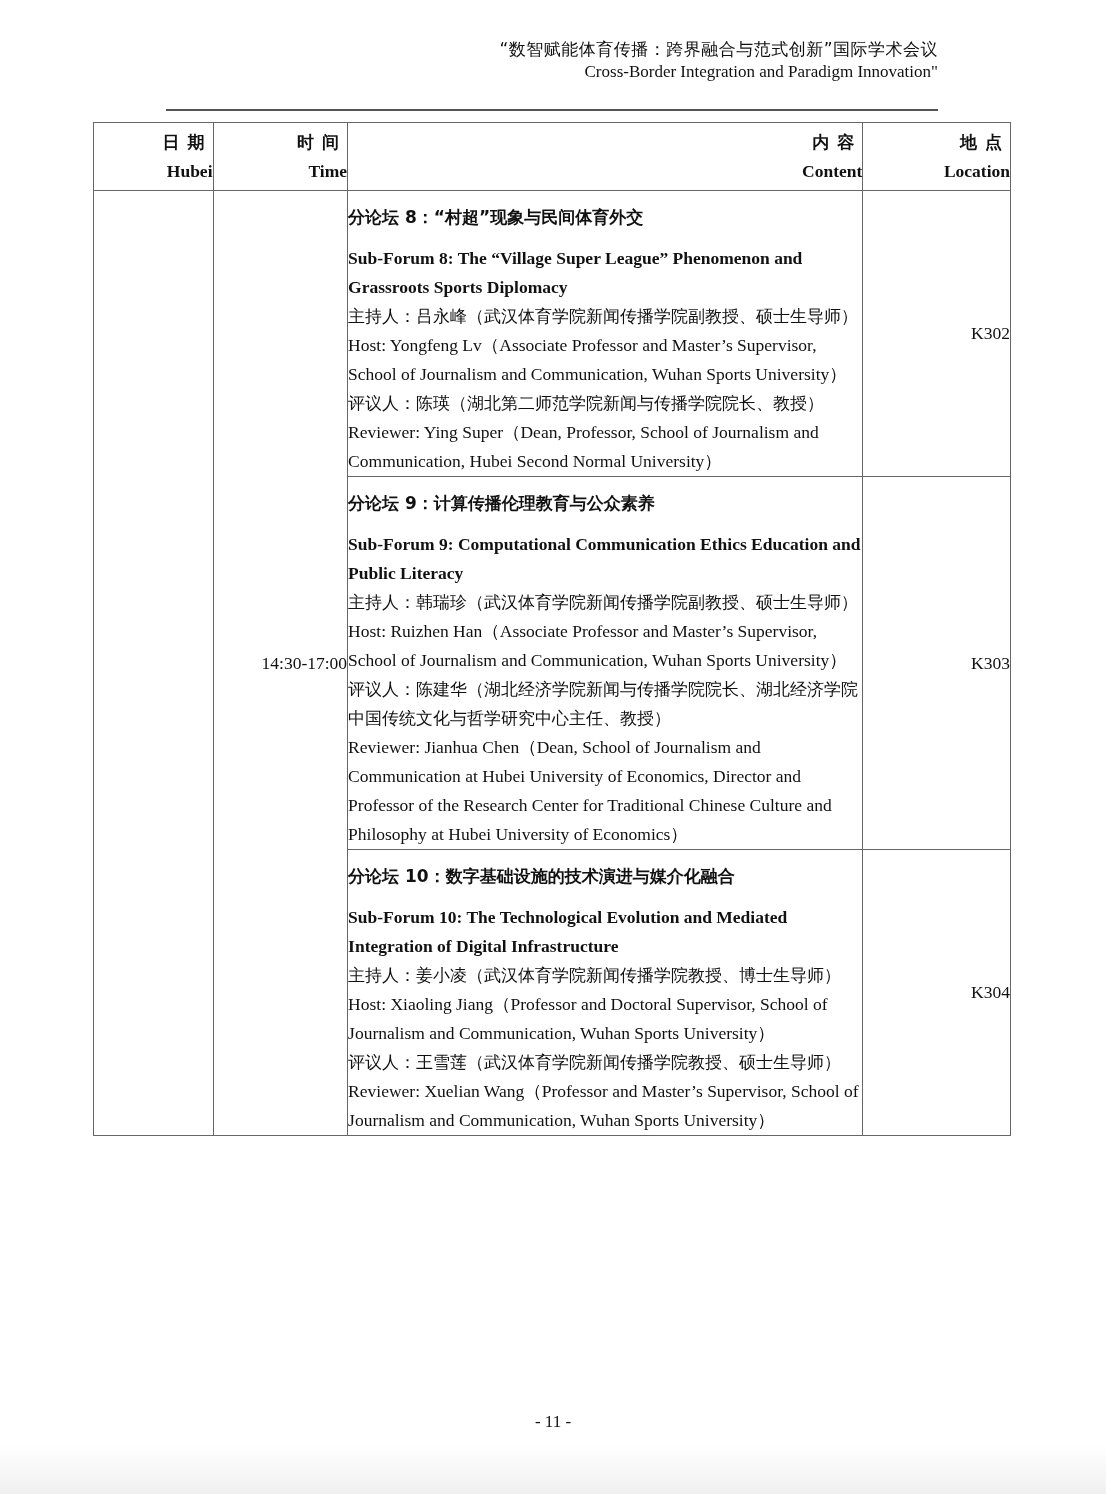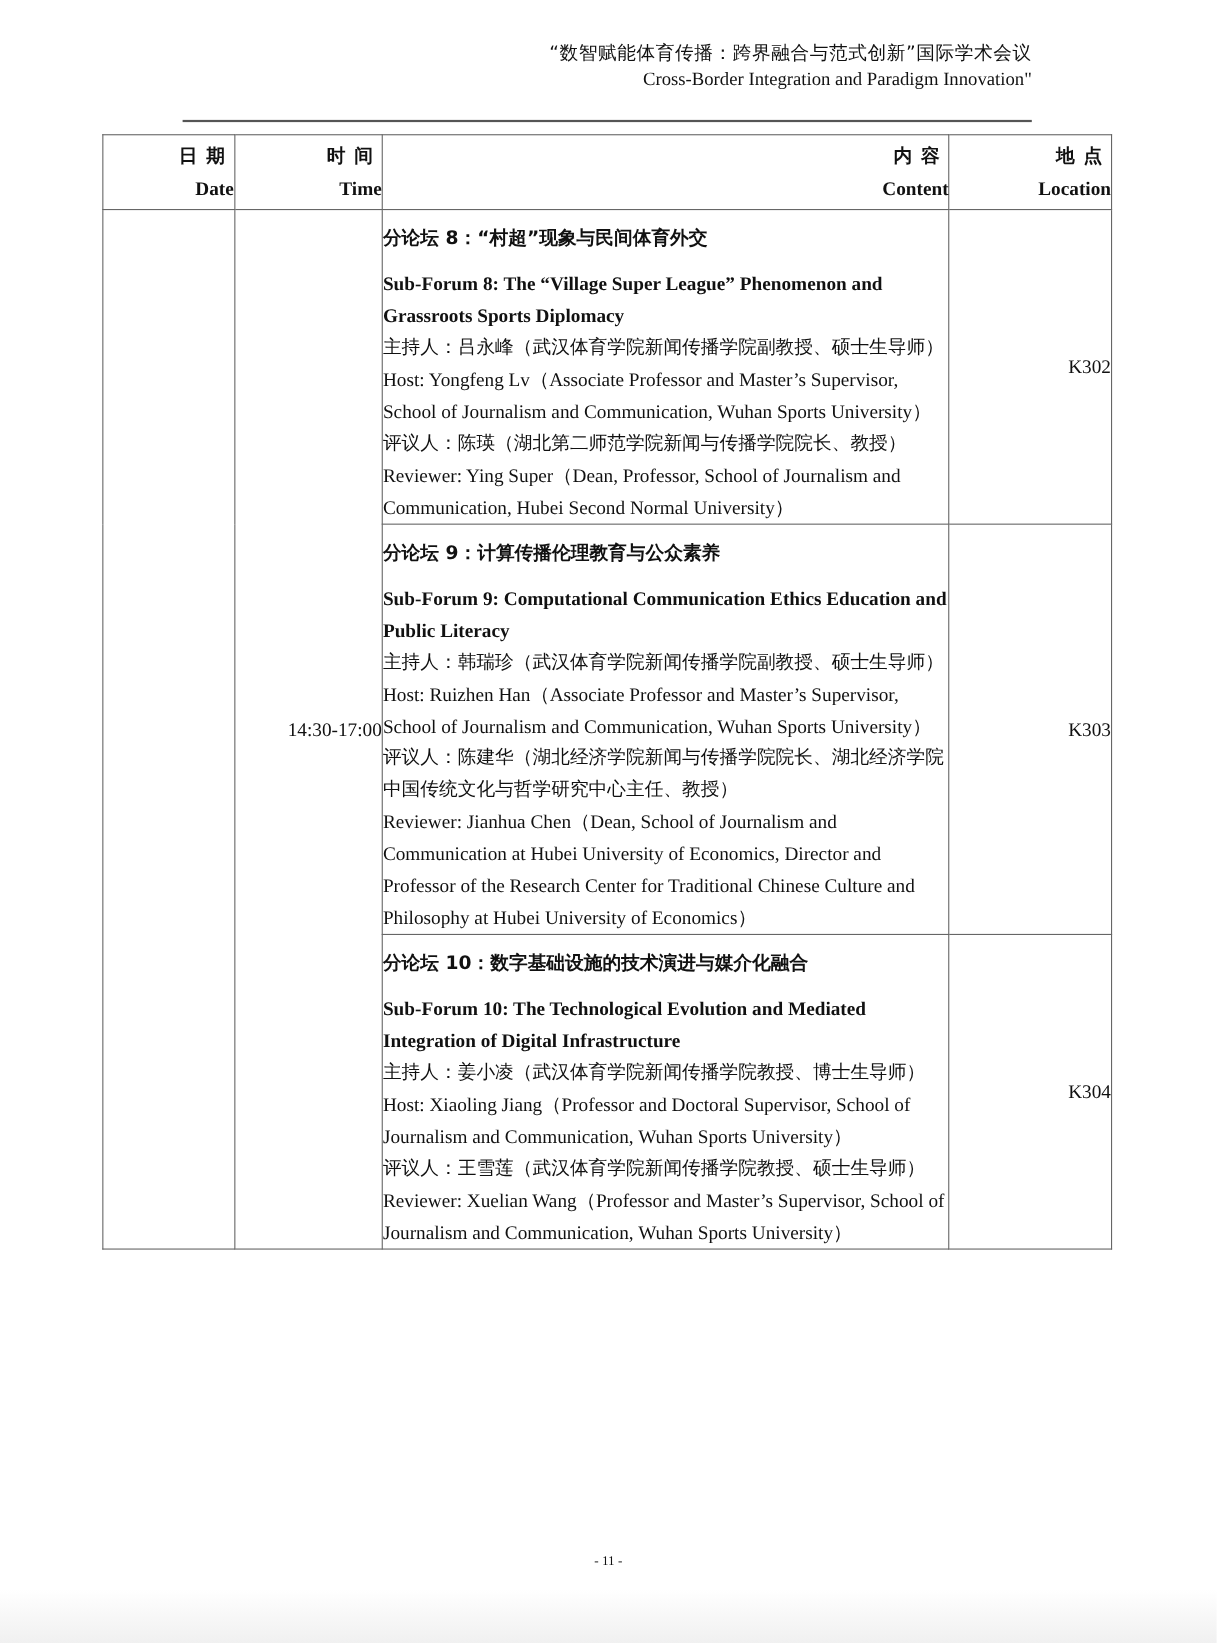--- a/index.html
+++ b/index.html
@@ -42,21 +42,21 @@
     td.center { text-align: right; vertical-align: middle; }
     td.content {
       padding: 4px 4px 6px 5px; vertical-align: top;
       line-height: 29px; font-size: 17.5px;
     }
     .line { display: block; }
     .bold { font-weight: bold; margin-top: 12px; }
     .cn-text { font-family: "DejaVu Sans", sans-serif; font-size: 17px; }
     .page-num {
       position: absolute; top: 1412px; left: 0; width: 1106px;
-      text-align: center; font-size: 12px;
+      text-align: center; font-size: 17px;
     }
   </style>
 </head>
 <body>
 
 <div class="bottom-fade"></div>
 
 <div class="header">
   <div class="cn cn-text">“数智赋能体育传播：跨界融合与范式创新”国际学术会议</div>
   <div>Cross-Border Integration and Paradigm Innovation"</div>
@@ -67,21 +67,21 @@
   <colgroup>
     <col class="col-date">
       <col class="col-time">
       <col class="col-content">
       <col class="col-loc">
   </colgroup>
   <thead>
     <tr>
       <th>
         <span class="line cn-h cn-text">日期</span>
-        <span class="line">Date</span>
+        <span class="line">Hubei</span>
       </th>
       <th>
         <span class="line cn-h cn-text">时间</span>
         <span class="line">Time</span>
       </th>
       <th>
         <span class="line cn-h cn-text">内容</span>
         <span class="line">Content</span>
       </th>
       <th>

